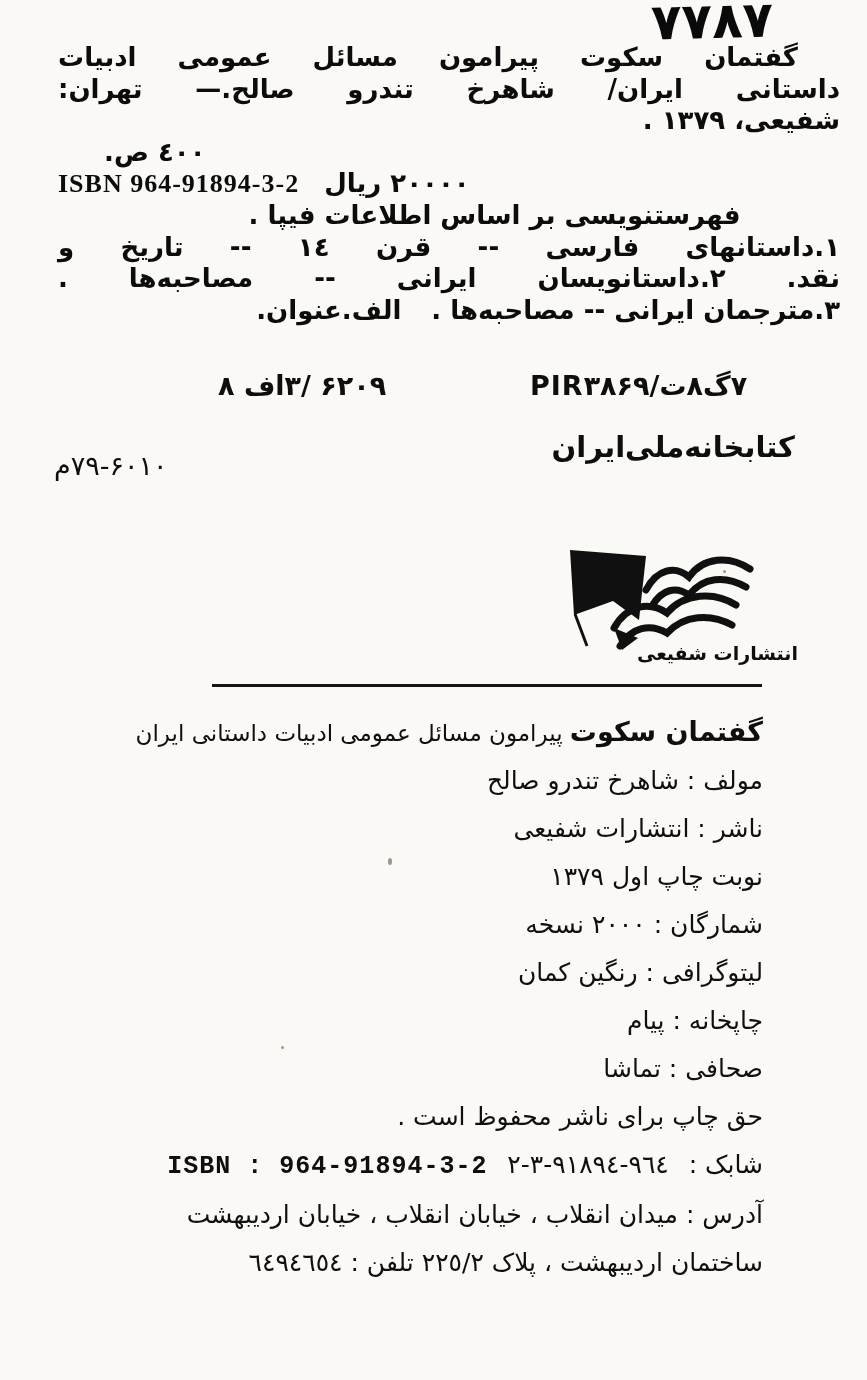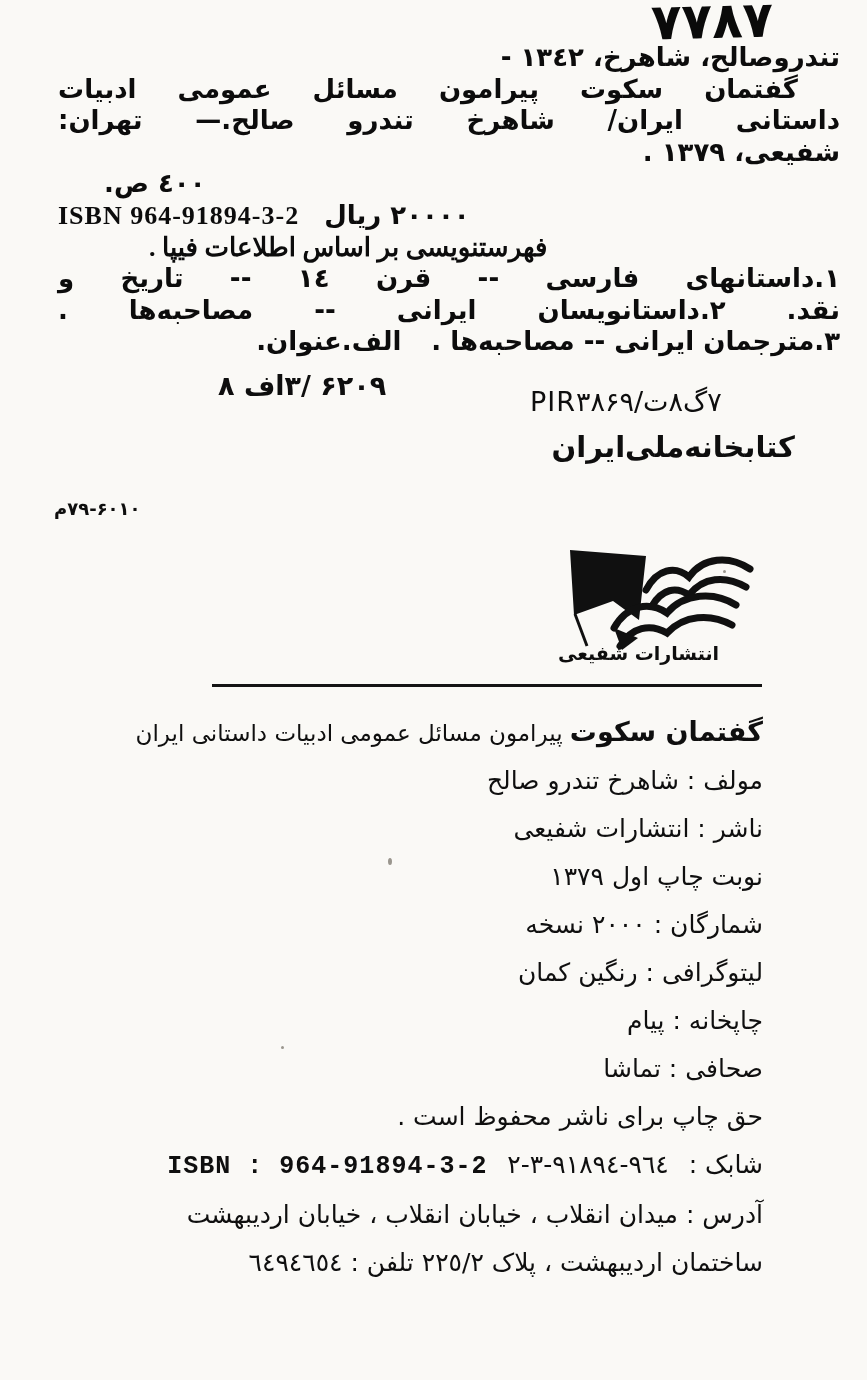--- a/index.html
+++ b/index.html
@@ -18,50 +18,49 @@
   
   .cip{left:58px;top:42px;width:782px;direction:rtl;
        font-size:26px;font-weight:700;line-height:31.6px;color:#0c0c0c;}
   .cip .l{white-space:nowrap;}
   .cip .r{text-align:right;}
   .cip .j{white-space:normal;text-align:justify;text-align-last:justify;}
   .cip .indent1{padding-right:42px;}
   .cip .pages{margin-left:46px;text-align:left;direction:rtl;}
   .cip .lineleft{text-align:left;}
   .latin-serif{font-family:"Liberation Serif",serif;font-weight:700;margin-right:16px;letter-spacing:1px;margin-top:44px;}
-  .cip .fipa{margin-left:91px;text-align:left;font-family:Liberation Serif, serif;}
+  .cip .fipa{margin-left:91px;text-align:center;}
   .gap{display:inline-block;width:30px;}
-  .lcc{left:530px;top:386px;font-size:27px;font-weight:400;letter-spacing:1px;}
+  .lcc{left:530px;top:370px;font-size:27px;font-weight:700;letter-spacing:1px;}
   .ddc{left:218px;top:370px;font-size:27px;font-weight:700;text-align:right;}
   .natlib{right:72px;top:430px;font-size:29px;font-weight:700;direction:rtl;}
-  .natnum{left:54px;top:450px;font-size:18px;font-weight:700;margin-top:48px;}
+  .natnum{left:54px;top:450px;font-size:27px;font-weight:400;}
   
   .logo{left:556px;top:542px;}
-  .logo-caption{left:558px;top:642px;width:172px;text-align:left;
+  .logo-caption{left:626px;top:642px;width:172px;text-align:right;
                 font-size:19px;font-weight:700;direction:rtl;}
   .rule{left:212px;top:684px;width:550px;height:3px;background:#141414;}
   
   .colophon{right:104px;top:708px;width:680px;direction:rtl;text-align:right;
             font-size:25px;line-height:48px;color:#0f0f0f;}
   .colophon .title{font-size:23px;}
   .colophon .title b{font-size:27px;font-weight:700;text-align:center;}
   .fa-isbn{direction:ltr;unicode-bidi:embed;display:inline-block;margin:0 12px;letter-spacing:1px;}
   .en-isbn{direction:ltr;unicode-bidi:embed;display:inline-block;
            font-family:Liberation Mono, monospace;font-weight:700;letter-spacing:1px;margin-left:10px;}
   .speck{position:absolute;background:#9a968e;border-radius:50%;}
 </style>
 </head>
 <body>
 
 <div class="page">
 
   <div class="abs handnum vis-ltr">٧٧٨٧</div>
 
   <div class="abs cip">
-    <div class="l r">تندروصالح، شاهرخ، ١٣٤٢ -</div>
     <div class="j indent1">گفتمان سکوت پیرامون مسائل عمومی ادبیات</div>
     <div class="j">داستانی ایران/ شاهرخ تندرو صالح.— تهران:</div>
     <div class="l r">شفیعی، ١٣٧٩ .</div>
     <div class="l pages">٤٠٠ ص.</div>
     <div class="l lineleft">
       <span>٢٠٠٠٠ ریال</span>
       <span class="latin-serif">ISBN 964-91894-3-2</span>
     </div>
     <div class="l fipa">فهرستنویسی بر اساس اطلاعات فیپا .</div>
     <div class="j">١.داستانهای فارسی -- قرن ١٤ -- تاریخ و</div>

